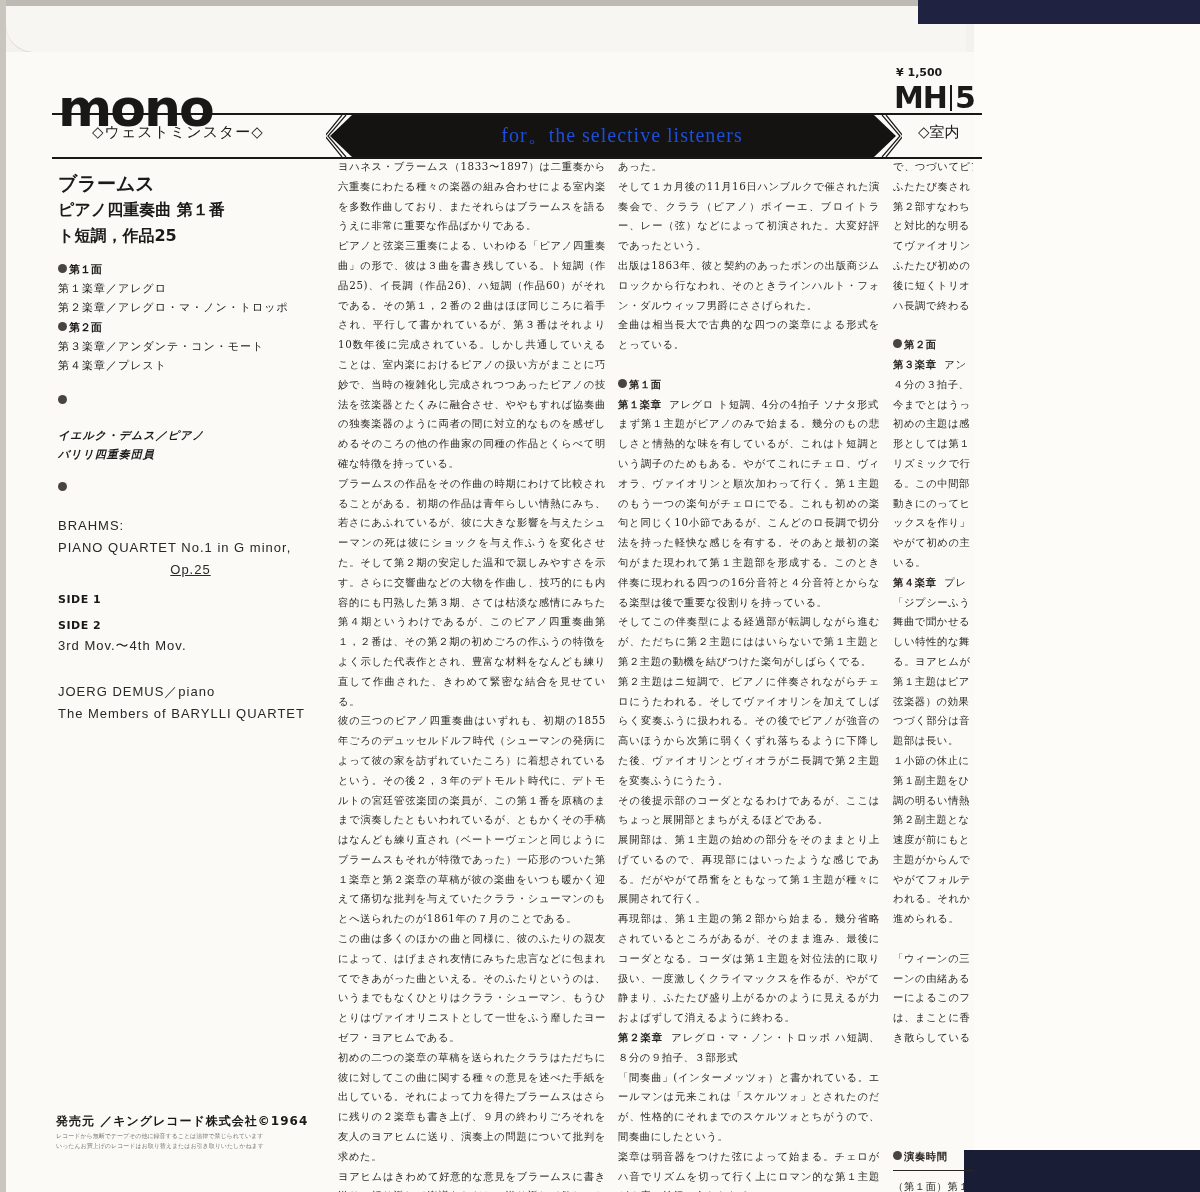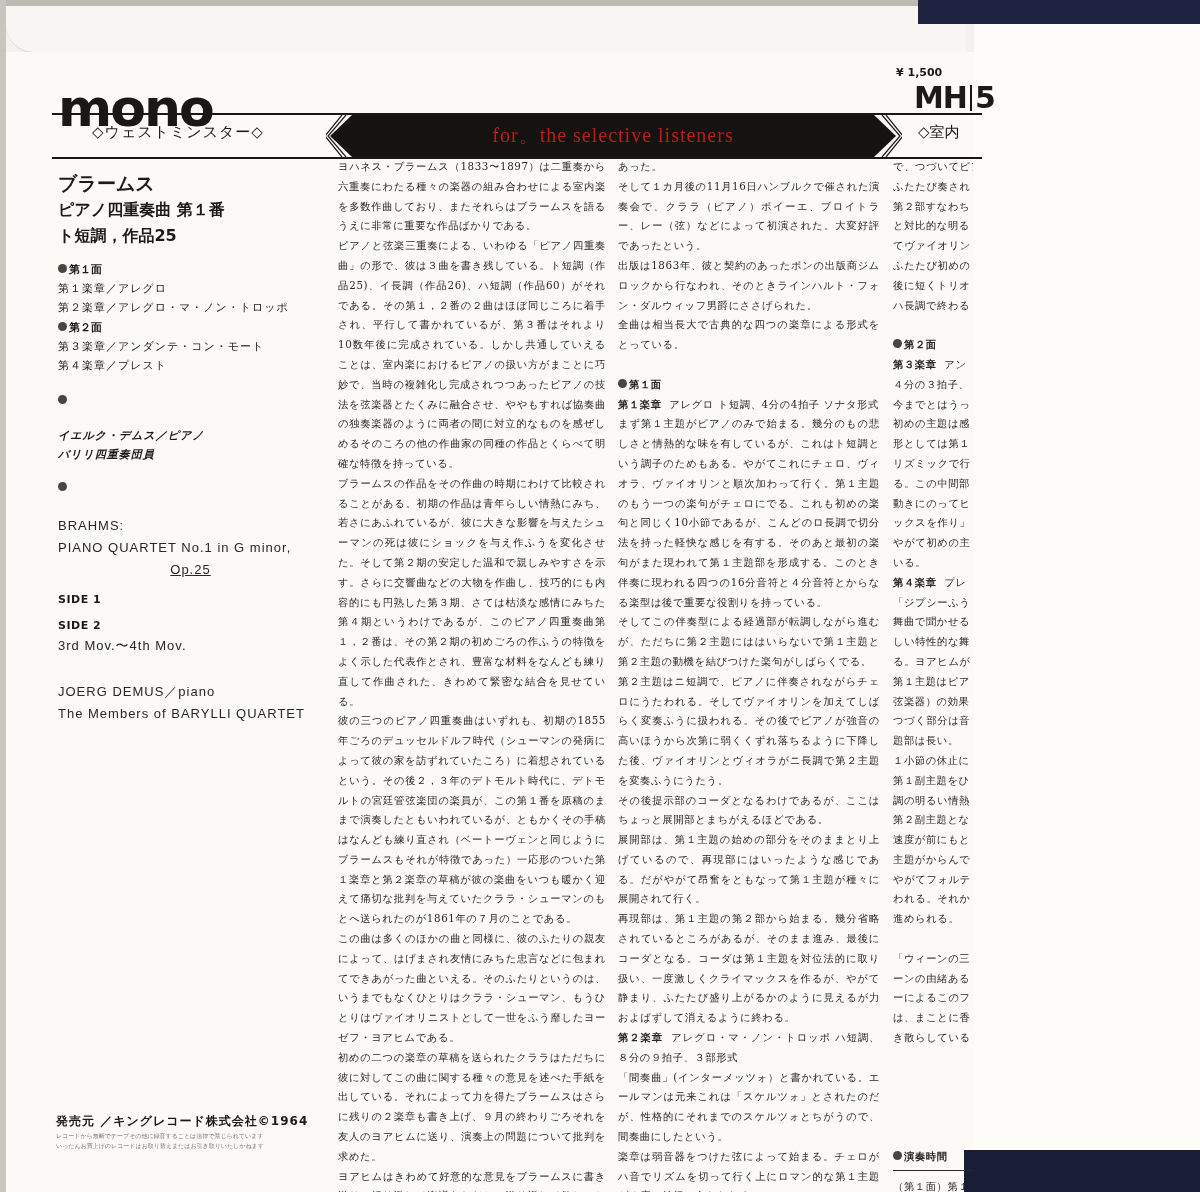--- a/index.html
+++ b/index.html
@@ -28,38 +28,38 @@
     .navy-bottom { position: absolute; left: 964px; top: 1150px; width: 236px; height: 42px; background: #1a1d36; }
 
     .mono {
       position: absolute; left: 58px; top: 78px;
       font-family: "DejaVu Sans", sans-serif; font-weight: bold;
       font-size: 52px; letter-spacing: -2px; color: #1a1816;
     }
     .price { position: absolute; left: 896px; top: 66px; font-family: "DejaVu Sans", sans-serif; font-size: 11px; font-weight: bold; }
     .catalog {
       position: absolute; left: 894px; top: 80px;
-      font-family: "DejaVu Sans", sans-serif; font-weight: bold; font-size: 30px; letter-spacing: -1px; margin-left: 20px;
+      font-family: "DejaVu Sans", sans-serif; font-weight: bold; font-size: 30px; letter-spacing: -1px;
     }
     .catalog .sep { display: inline-block; width: 2px; height: 26px; background: #1a1816; margin: 0 3px; vertical-align: -3px; }
     .rule-top { position: absolute; left: 52px; top: 113px; width: 930px; height: 2px; background: #1a1816; }
     .rule-bottom { position: absolute; left: 52px; top: 157px; width: 930px; height: 2px; background: #1a1816; }
     .label-left {
       position: absolute; left: 92px; top: 123px; font-size: 15px; letter-spacing: 1px;
     }
     .banner {
       position: absolute; left: 330px; top: 115px; width: 566px; height: 42px;
       background: #151311;
       clip-path: polygon(22px 0, 544px 0, 566px 50%, 544px 100%, 22px 100%, 0 50%);
     }
     .banner-chev-l { position: absolute; left: 326px; top: 115px; width: 22px; height: 42px; }
     .banner-chev-r { position: absolute; left: 880px; top: 115px; width: 22px; height: 42px; }
     .banner-text {
       position: absolute; left: 330px; top: 122px; width: 566px; text-align: center;
-      color: #b91c1c; font-family: "Liberation Serif", serif; font-size: 20px; letter-spacing: 1px;
+      color: #1d4ed8; font-family: "Liberation Serif", serif; font-size: 20px; letter-spacing: 1px; padding-left: 9px;
     }
     .label-right { position: absolute; left: 918px; top: 123px; font-size: 15px; width: 56px; overflow: hidden; white-space: nowrap; }
 
     
     .col-left { position: absolute; left: 58px; top: 156px; width: 265px; }
     .jp-title { font-family: "DejaVu Sans", sans-serif; font-weight: bold; font-size: 19px; margin-top: 13px; line-height: 28px; }
     .jp-sub { font-family: "DejaVu Sans", sans-serif; font-weight: bold; font-size: 16px; line-height: 26px; }
     .side-h { font-family: "DejaVu Sans", sans-serif; font-weight: bold; font-size: 11px; margin-top: 8px; line-height: 18px; }
     .mv { font-size: 11px; line-height: 19px; letter-spacing: 1px; }
     .dot { display: inline-block; width: 9px; height: 9px; border-radius: 50%; background: #4a4440; margin-right: 2px; vertical-align: 0; }

